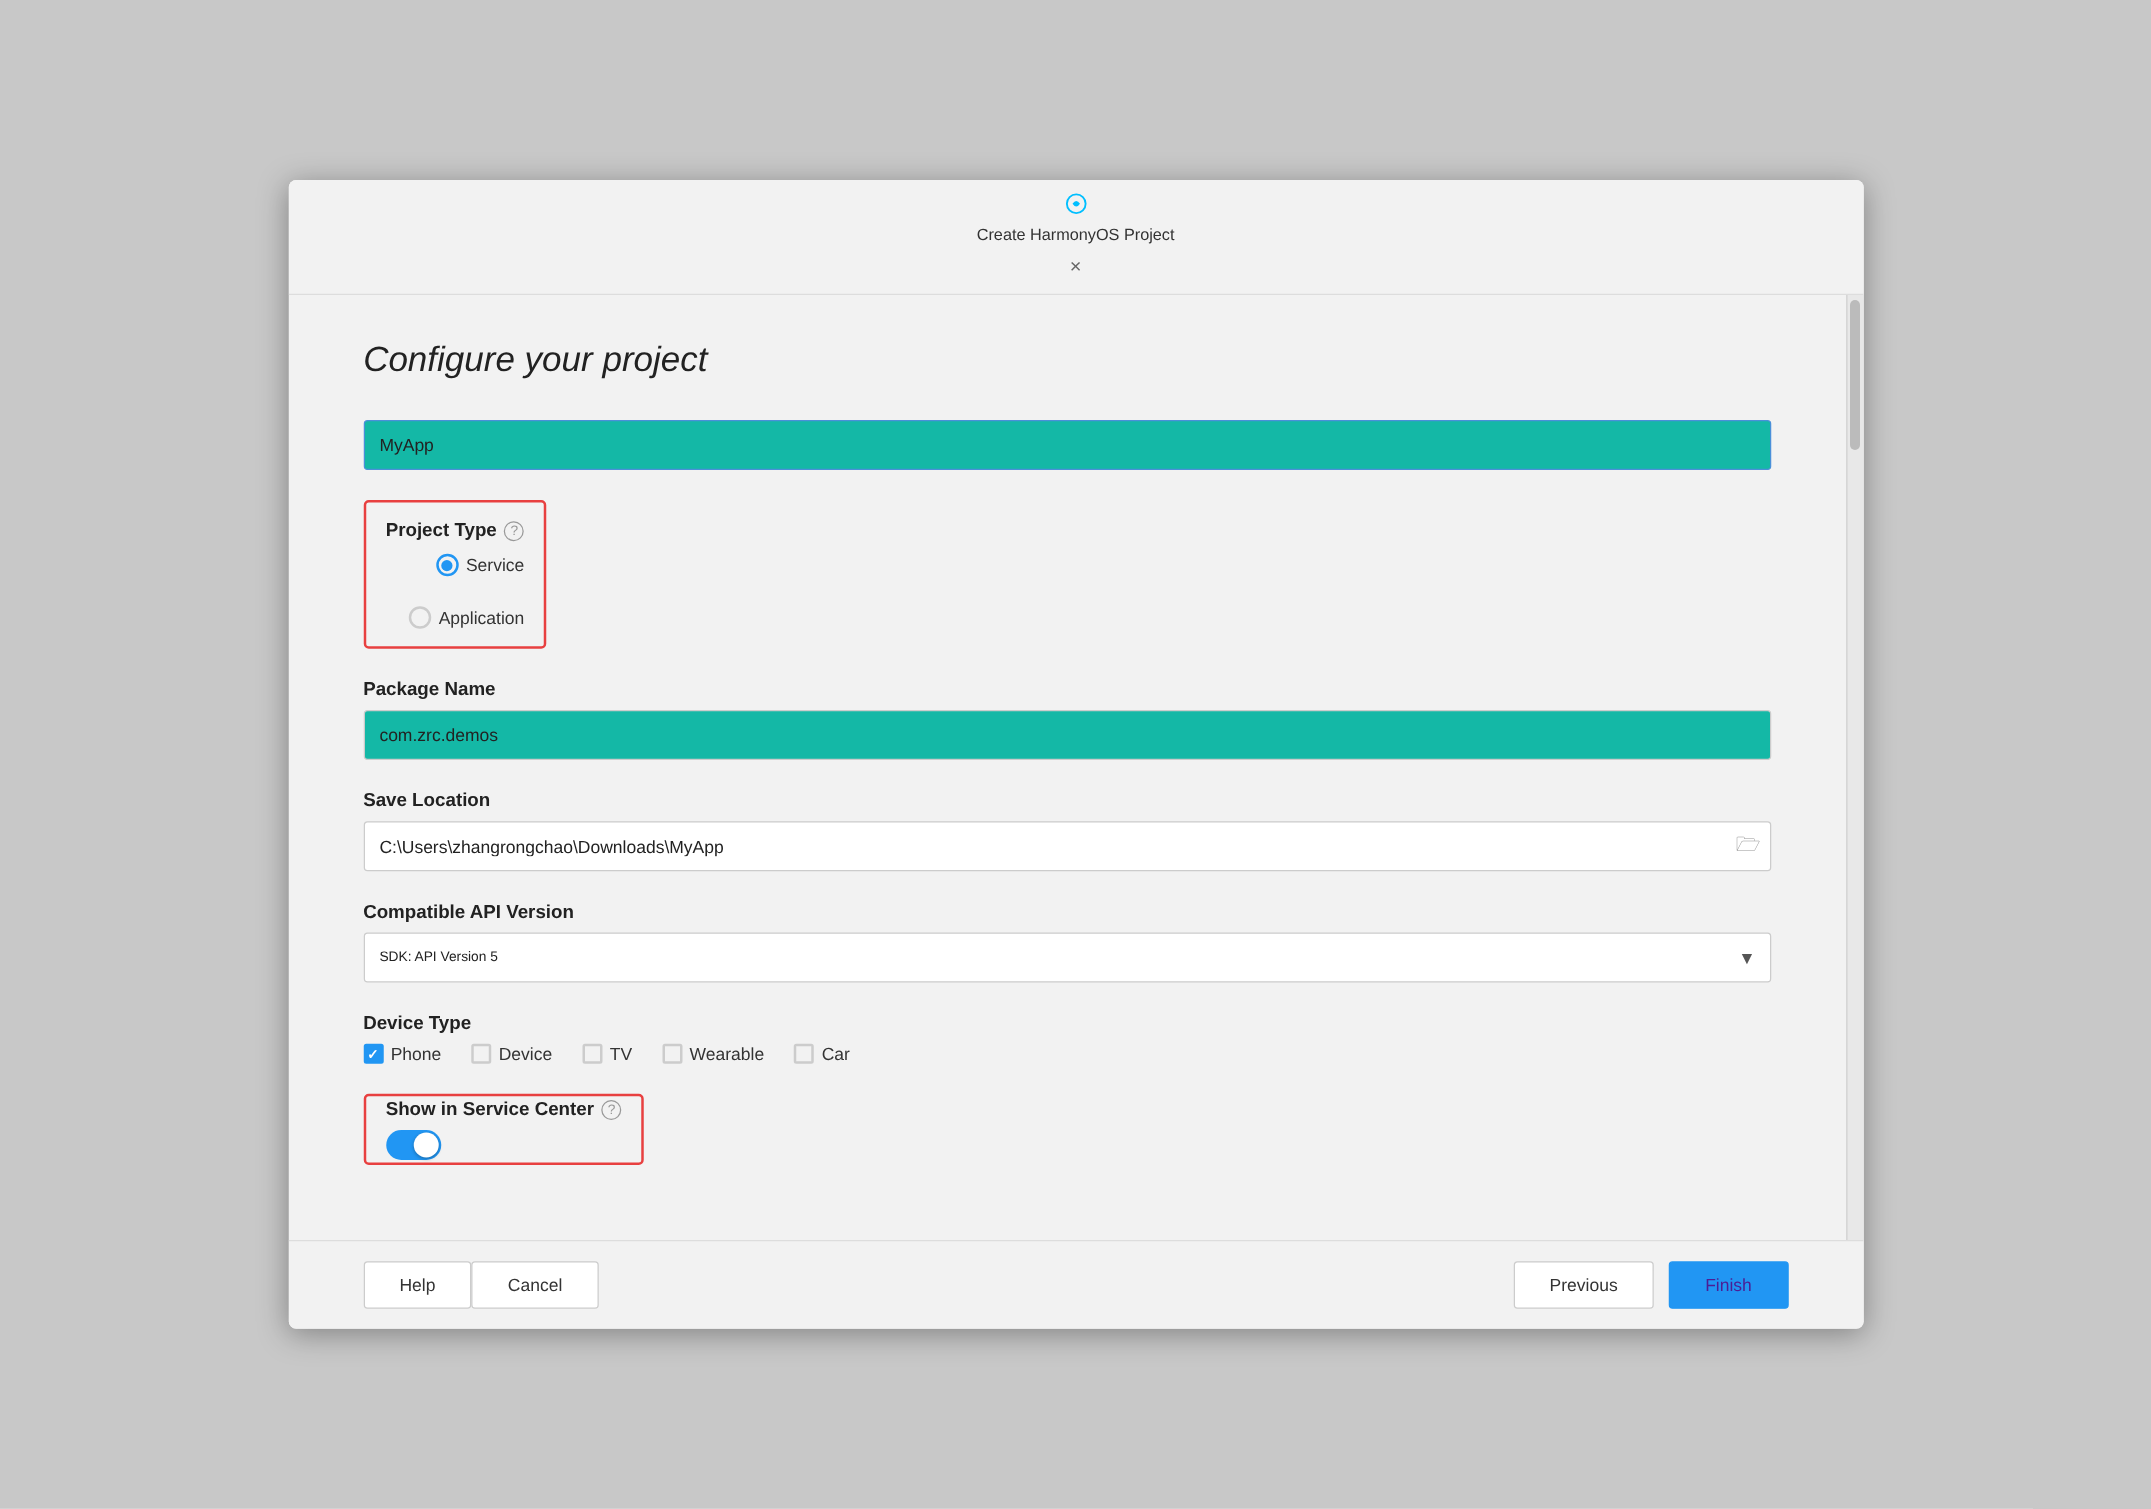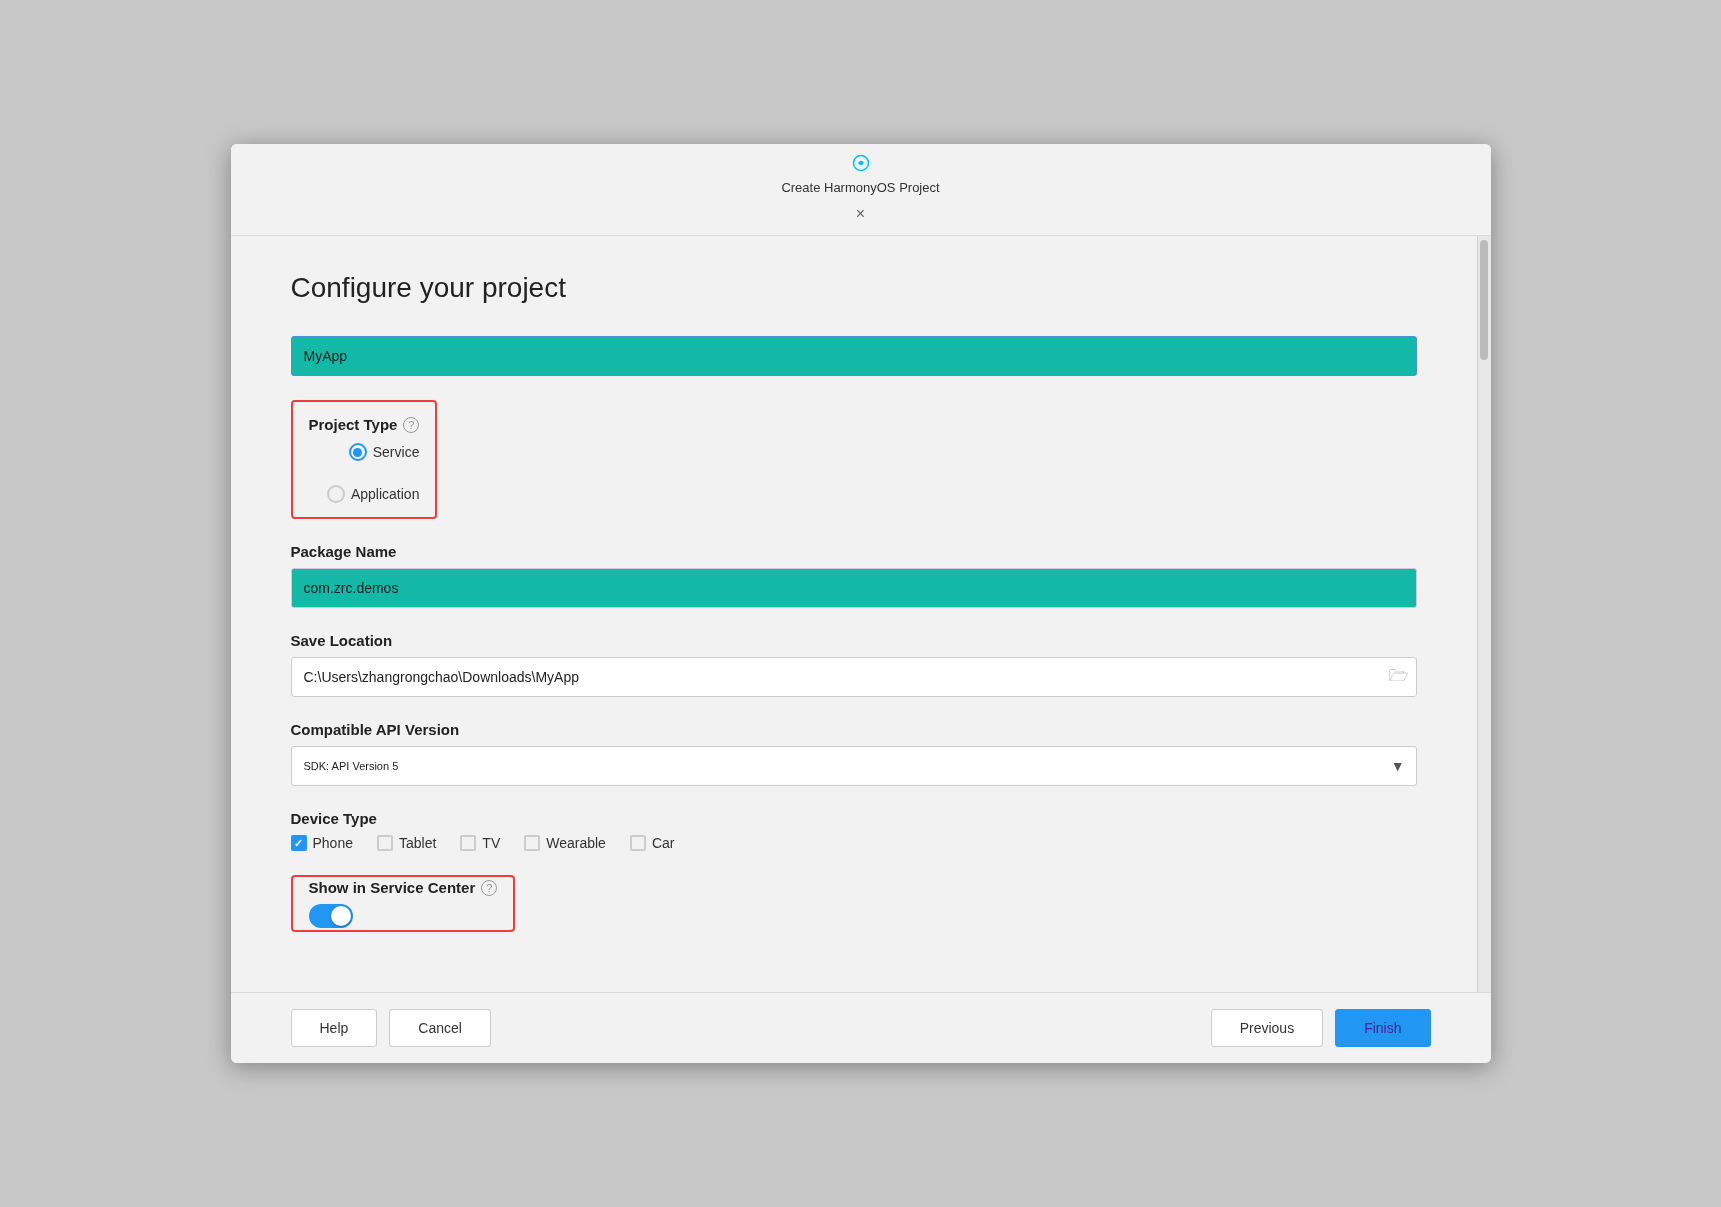--- a/index.html
+++ b/index.html
@@ -74,20 +74,21 @@
       width: 8px;
       height: 120px;
       background: #bbb;
       border-radius: 4px;
     }
     .page-title {
       font-size: 28px;
       font-weight: 400;
       color: #222;
       margin-bottom: 32px;
+      font-style: italic;
     }
     .form-group {
       margin-bottom: 24px;
     }
     .form-label {
       font-size: 15px;
       font-weight: 700;
       color: #222;
       margin-bottom: 8px;
       display: flex;
@@ -288,21 +289,21 @@
     .footer {
       display: flex;
       justify-content: space-between;
       align-items: center;
       padding: 16px 60px;
       border-top: 1px solid #ddd;
       background: #f2f2f2;
     }
     .footer-left {
       display: flex;
-      gap: 12px;
+      gap: 0;
       align-items: flex-end;
     }
     .footer-right {
       display: flex;
       gap: 12px;
     }
     .btn {
       height: 38px;
       padding: 0 28px;
       border-radius: 3px;
@@ -393,21 +394,21 @@
         <div class="form-label">
           <span>Device Type</span>
         </div>
         <div class="device-type-group">
           <div class="checkbox-item">
             <div class="checkbox-box checked"></div>
             <span class="checkbox-label">Phone</span>
           </div>
           <div class="checkbox-item">
             <div class="checkbox-box"></div>
-            <span class="checkbox-label">Tablet</span>
+            <span class="checkbox-label">Device</span>
           </div>
           <div class="checkbox-item">
             <div class="checkbox-box"></div>
             <span class="checkbox-label">TV</span>
           </div>
           <div class="checkbox-item">
             <div class="checkbox-box"></div>
             <span class="checkbox-label">Wearable</span>
           </div>
           <div class="checkbox-item">

